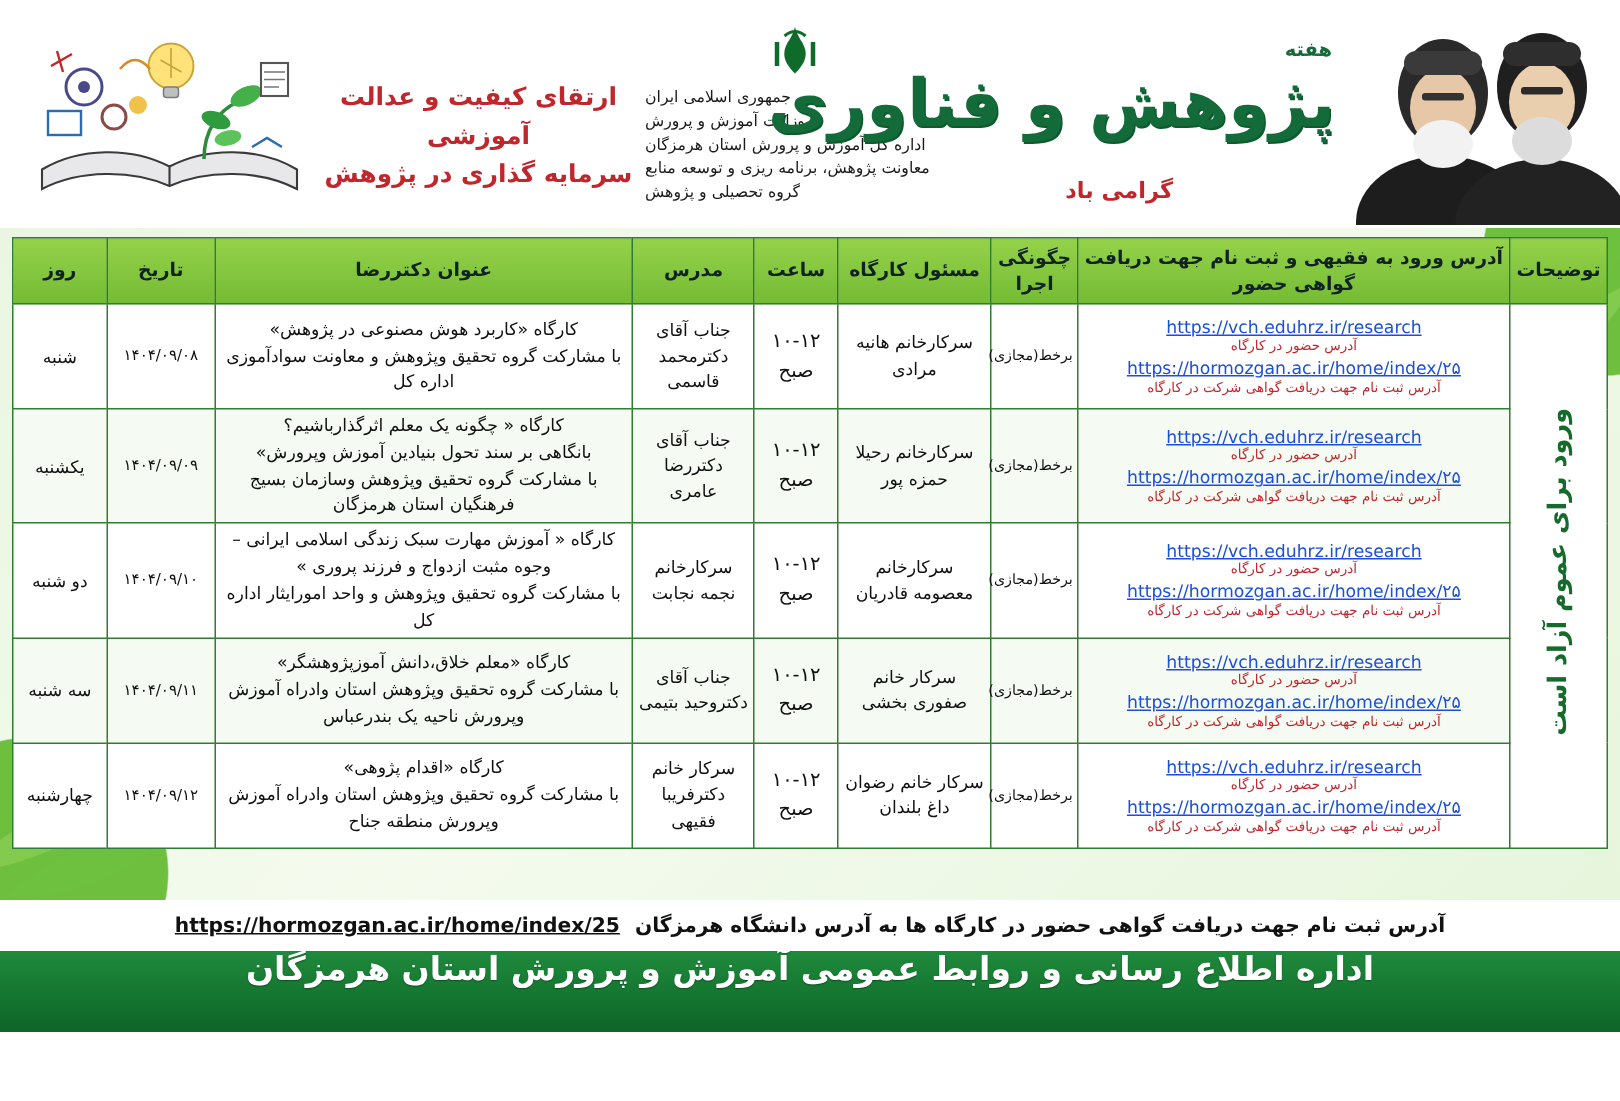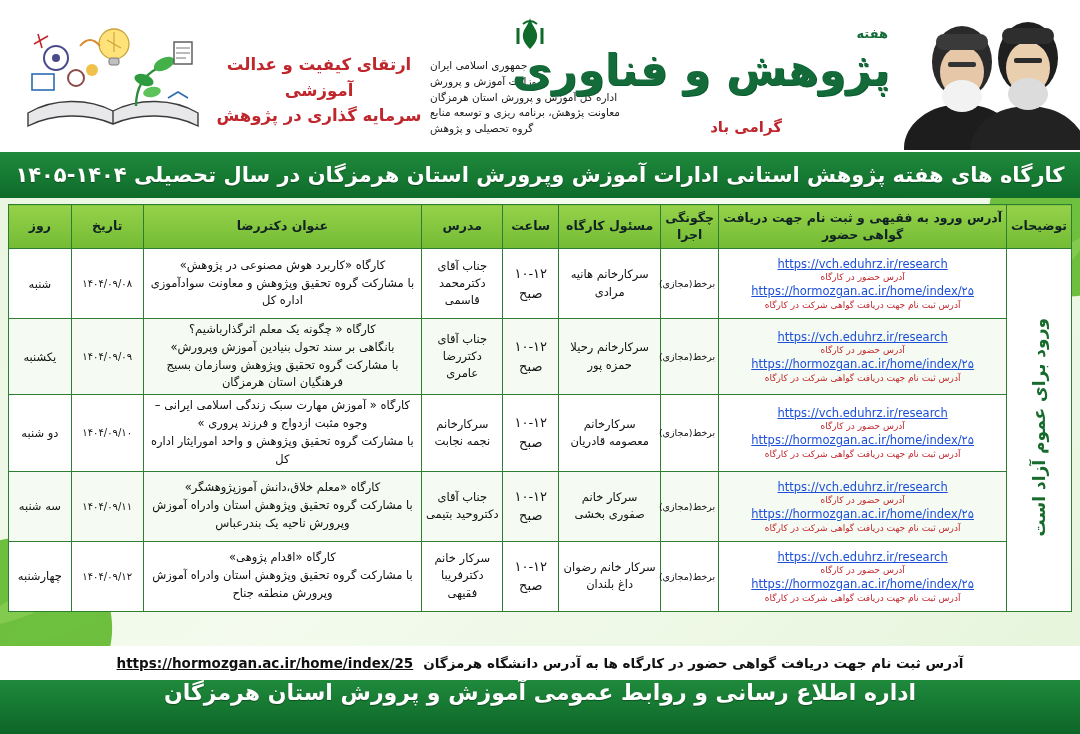--- a/index.html
+++ b/index.html
@@ -293,23 +293,20 @@
         <ellipse cx="128" cy="150" rx="58" ry="44" fill="#222"></ellipse>
         <ellipse cx="128" cy="58" rx="30" ry="36" fill="#1f1f1f"></ellipse>
         <ellipse cx="128" cy="68" rx="22" ry="26" fill="#e9cfae"></ellipse>
         <ellipse cx="128" cy="94" rx="20" ry="16" fill="#dcdcdc"></ellipse>
         <rect x="102" y="28" width="52" height="16" rx="8" fill="#2e2e2e"></rect>
         <rect x="114" y="58" width="28" height="5" rx="2" fill="#2b2b2b"></rect>
       </svg>
     </div>
   </div>
 
-  <div class="titlebar">
-    <div class="t">کارگاه های هفته پژوهش  استانی ادارات آموزش وپرورش استان هرمزگان در سال تحصیلی ۱۴۰۴-۱۴۰۵</div>
-  </div>
 
   <div class="bodywrap">
 
     <svg class="leafdeco l1" viewBox="0 0 230 210" xmlns="http://www.w3.org/2000/svg">
       <path d="M0 210 C40 180 80 150 120 160 C90 190 50 210 0 210 Z" fill="#6fbf3f" opacity="0.85"></path>
       <path d="M0 170 C30 150 60 130 95 138 C70 160 40 178 0 188 Z" fill="#8cd055" opacity="0.7"></path>
     </svg>
     <svg class="leafdeco l2" viewBox="0 0 210 190" xmlns="http://www.w3.org/2000/svg">
       <path d="M210 0 C170 20 130 50 110 90 C150 80 190 50 210 20 Z" fill="#6fbf3f" opacity="0.85"></path>
       <path d="M210 40 C180 55 150 78 135 108 C168 98 196 72 210 52 Z" fill="#8cd055" opacity="0.7"></path>

